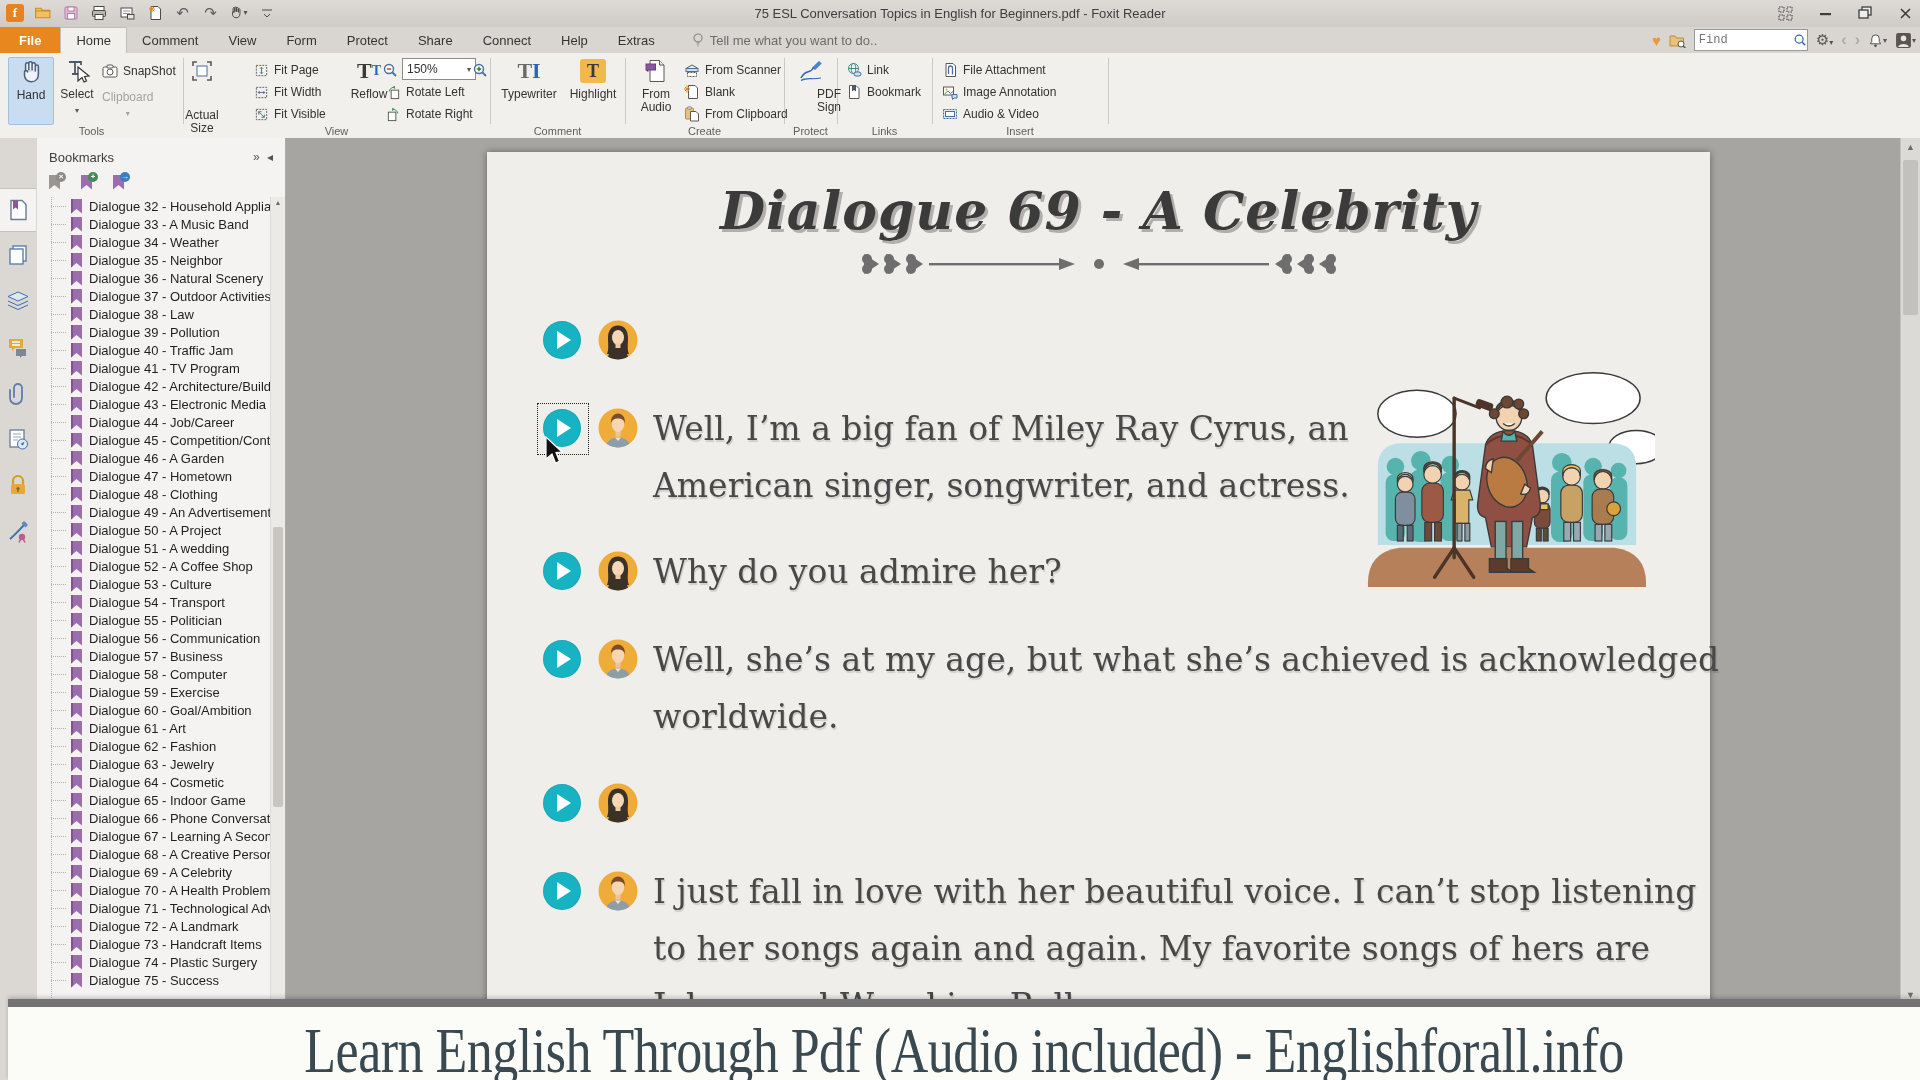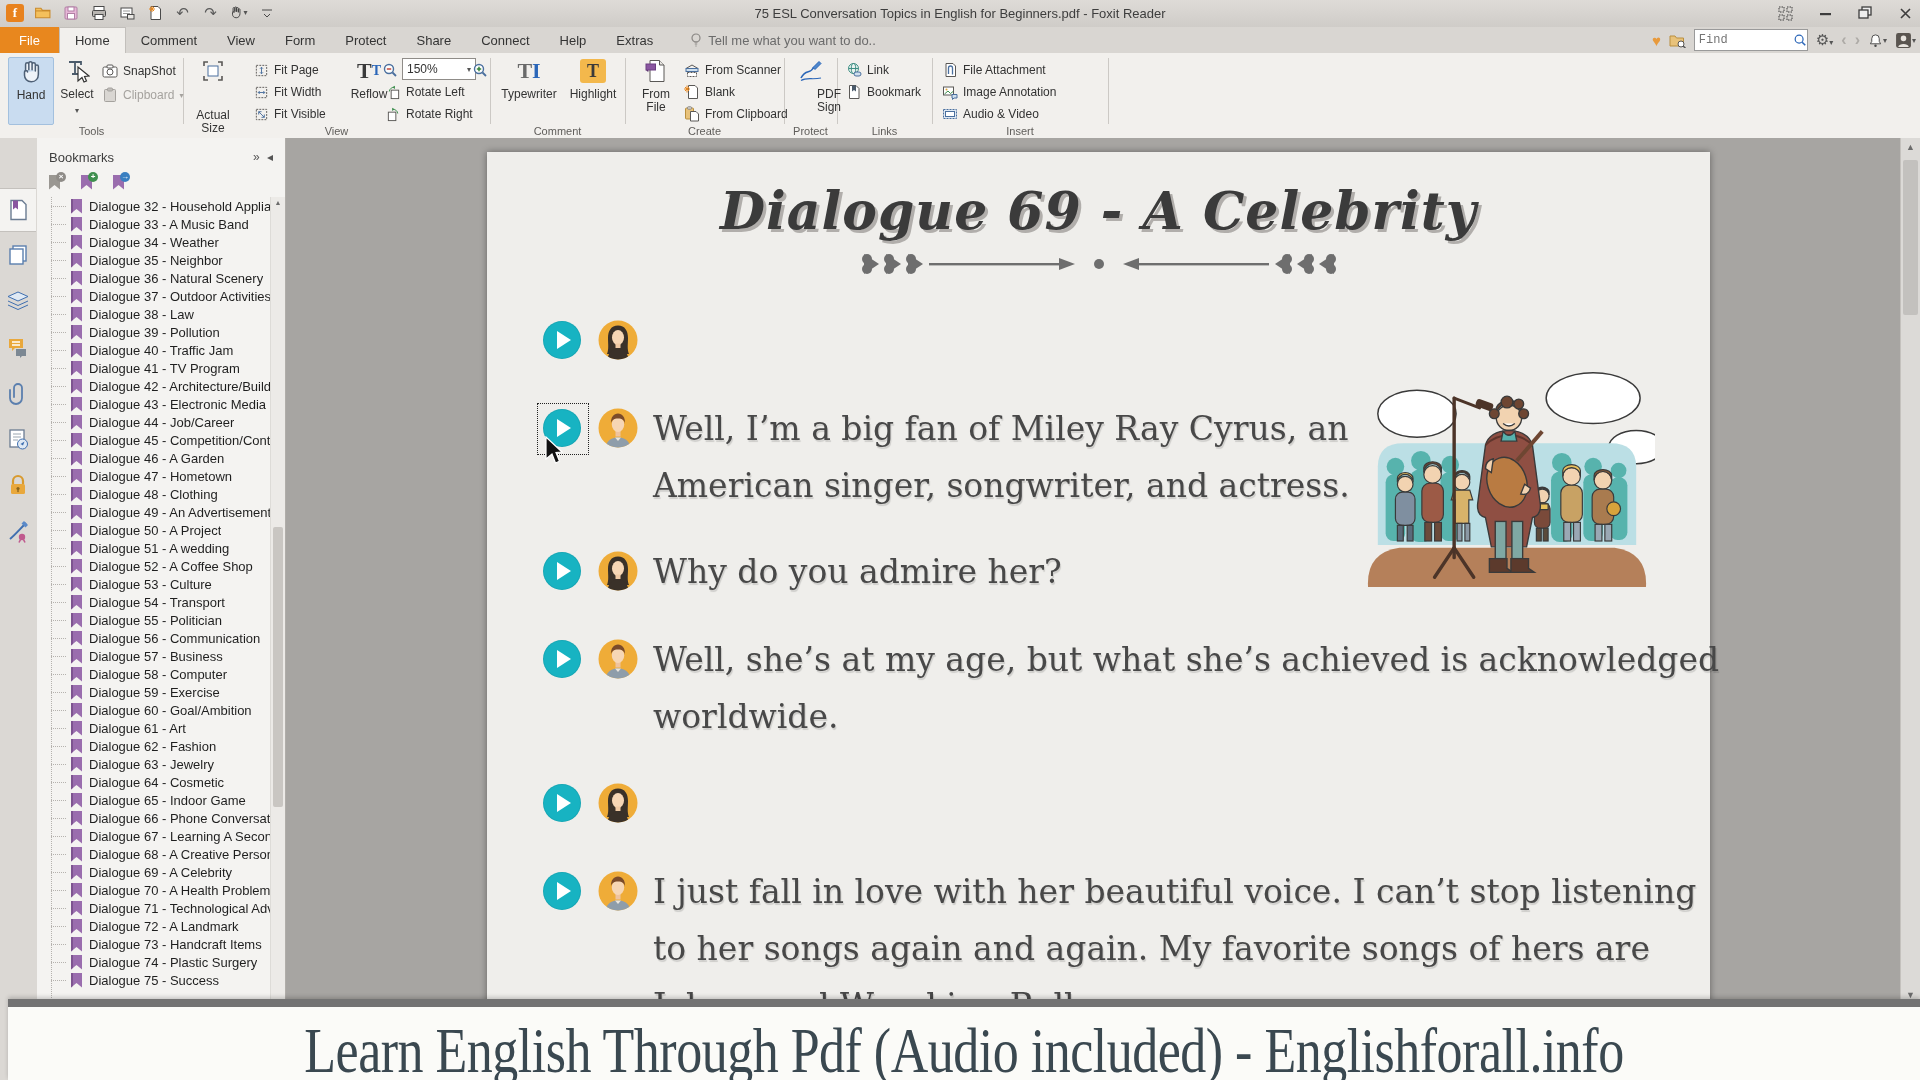--- a/index.html
+++ b/index.html
@@ -10,36 +10,36 @@
   .qicon{width:19px;height:19px;display:flex;align-items:center;justify-content:center;font-size:14px;color:#4a4a4a;}
   .logo{width:18px;height:18px;background:#E8821E;border-radius:3px;display:flex;align-items:center;justify-content:center;color:#fff;font-weight:bold;font-size:13px;font-family:"Liberation Serif",serif;}
   .undoredo{font-size:15px;color:#5a5a5a;}
   .caret{font-size:8px;color:#555;}
   .win-title{position:absolute;top:0;left:300px;right:300px;height:27px;text-align:center;line-height:27px;font-size:13px;color:#3d3d3d;}
   .win-controls{position:absolute;right:6px;top:2px;display:flex;gap:22px;align-items:center;height:22px;}
   .winbtn{color:#3d3d3d;font-size:13px;display:flex;align-items:center;justify-content:center;width:18px;height:18px;}
   
   .tabrow{position:absolute;top:27px;left:0;right:0;height:26px;background:#d9d6d2;display:flex;align-items:stretch;}
   .tab{padding:0 15px;font-size:13px;color:#343434;display:flex;align-items:center;}
-  .tab.file{background:#E8871E;color:#fff;padding:8px 19px;}
+  .tab.file{background:#E8871E;color:#fff;padding:8px 19px;font-weight:bold;}
   .tab.active{background:#f2f0ed;border:1px solid #c2bfbb;border-bottom:none;}
   .tellme{display:flex;align-items:center;gap:6px;margin-left:22px;font-size:13px;color:#6b6b6b;}
   .tab-right{position:absolute;right:4px;top:2px;height:22px;display:flex;align-items:center;gap:8px;}
   .findbox{width:112px;height:20px;background:#fff;border:1px solid #9a9a9a;display:flex;align-items:center;}
   .findbox input{border:none;outline:none;flex:1;font-size:12px;padding:0 4px;font-family:Liberation Mono, monospace;color:#333;background:transparent;min-width:0;}
   .dis{color:#aeaba7;font-size:16px;font-weight:bold;}
   
   .ribbon{position:absolute;top:53px;left:0;right:0;height:85px;background:#f2f0ed;border-bottom:1px solid #b7b4b0;}
   .rdiv{position:absolute;top:5px;height:66px;width:1px;background:#ccc9c5;}
   .glabel{position:absolute;bottom:1px;text-align:center;font-size:11px;color:#5f5d5a;}
   .bigbtn{position:absolute;top:4px;display:flex;flex-direction:column;align-items:center;font-size:12px;color:#333;text-align:center;line-height:13px;gap:3px;}
   .bigbtn .bic{height:28px;display:flex;align-items:center;justify-content:center;}
   .bigbtn.sel{background:#c9dcf0;border:1px solid #a3c0de;border-radius:2px;}
   .smallbtn{position:absolute;height:20px;display:flex;align-items:center;gap:5px;font-size:12px;color:#333;white-space:nowrap;}
-  .smallbtn.grey{color:#a5a29e;}
+  .smallbtn.grey{color:#a5a29e;flex-direction:column;}
   .txt-ic{font-family:"Liberation Serif",serif;font-size:22px;line-height:22px;}
   .hl-swatch{width:26px;height:24px;background:#F3B84C;border-radius:3px;display:flex;align-items:center;justify-content:center;font-family:"Liberation Serif",serif;font-weight:bold;color:#3a3a3a;font-size:18px;}
   .zoombox{position:absolute;top:5px;width:64px;height:20px;background:#fff;border:1px solid #8f8c88;display:flex;align-items:center;font-size:12px;color:#333;padding:0 4px;justify-content:space-between;}
   
   .leftstrip{position:absolute;top:138px;left:0;width:37px;bottom:0;background:#dbd8d4;border-right:1px solid #c4c1bd;}
   .stripbtn{position:absolute;left:0;width:36px;height:42px;display:flex;align-items:center;justify-content:center;}
   .stripbtn.sel{background:#f4f3f1;border-top:1px solid #c4c1bd;border-bottom:1px solid #c4c1bd;}
   
   .bm-panel{position:absolute;top:138px;left:37px;width:248px;bottom:0;background:#f4f3f1;border-right:1px solid #b0ada9;}
   .bm-header{position:absolute;top:9px;left:12px;right:10px;height:20px;font-size:13px;color:#3d3d3d;display:flex;justify-content:space-between;align-items:center;}
@@ -270,21 +270,21 @@
     </div>
     <div class="smallbtn grey" style="left:102px;top:32px;">
       <svg width="16" height="16" viewBox="0 0 16 16">
           <rect x="2.5" y="2.5" width="11" height="12" rx="1" fill="#d9d6d2" stroke="#a5a29e"></rect>
           <rect x="5.5" y="1" width="5" height="3" rx="1" fill="#c0bdb9" stroke="#a5a29e"></rect>
         </svg>
       <span>Clipboard</span>
         <span class="caret" style="color:#a5a29e;">▾</span>
     </div>
 
-    <div class="bigbtn" style="left:183px;width:60px;gap:24px;">
+    <div class="bigbtn" style="left:172px;width:60px;gap:24px;">
       <span class="bic">
           <svg width="26" height="26" viewBox="0 0 26 26">
             <path d="M4 8 V4 H8 M18 4 H22 V8 M22 18 V22 H18 M8 22 H4 V18" stroke="#5a5856" fill="none" stroke-width="1.6"></path>
             <rect x="8" y="8" width="10" height="10" fill="#fff" stroke="#4a6f9e"></rect>
           </svg>
         </span>
       <span style="width:46px;">Actual Size</span>
     </div>
     <div class="smallbtn" style="left:254px;top:7px;">
       <svg width="15" height="15" viewBox="0 0 16 16">
@@ -366,21 +366,21 @@
 
     <div class="bigbtn" style="left:632px;width:48px;">
       <span class="bic">
           <svg width="26" height="26" viewBox="0 0 26 26">
             <path d="M7 2.5 H16.5 L21 7 V23.5 H7 Z" fill="#fff" stroke="#5a5856"></path>
             <path d="M16.5 2.5 V7 H21" fill="#e8e6e2" stroke="#5a5856"></path>
             <rect x="3" y="6" width="9.5" height="6" fill="#8a56a0" stroke="#6d3f82"></rect>
             <path d="M3 12 l2.3 2.3 V12 Z" fill="#5d3470"></path>
           </svg>
         </span>
-      <span style="width:40px;">From File</span>
+      <span style="width:40px;">From Audio</span>
     </div>
     <div class="smallbtn" style="left:684px;top:7px;">
       <svg width="16" height="16" viewBox="0 0 16 16">
           <path d="M2 6.5 L8 3 L14 6.5" stroke="#5a5856" fill="none"></path>
           <rect x="2" y="6.5" width="12" height="3" fill="#cfe0ee" stroke="#4a6f9e"></rect>
           <rect x="3.5" y="10.5" width="9" height="4" fill="#fff" stroke="#5a5856" stroke-dasharray="2 1"></rect>
         </svg>
       <span>From Scanner</span>
     </div>
     <div class="smallbtn" style="left:684px;top:29px;">

